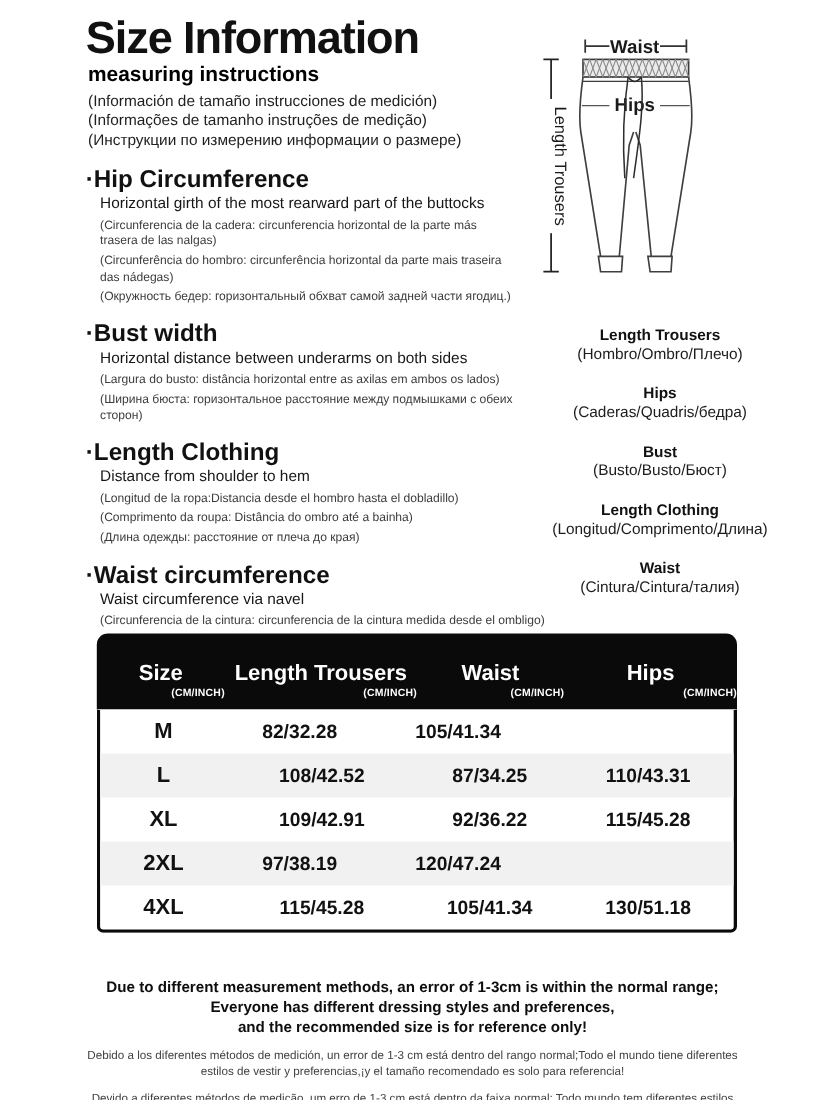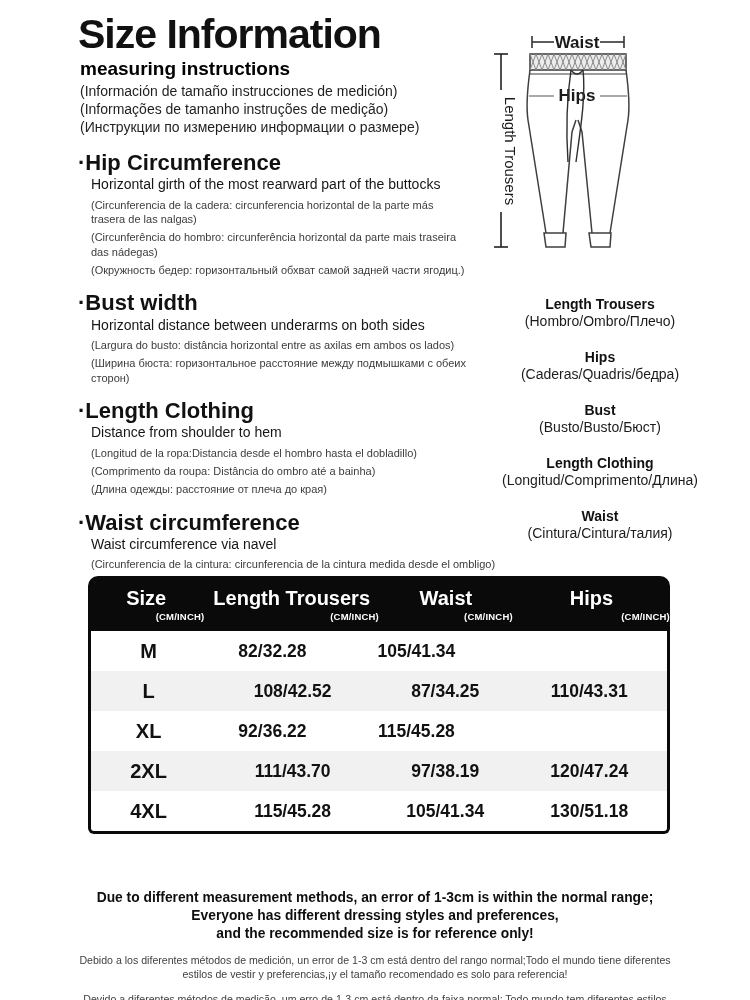--- a/index.html
+++ b/index.html
@@ -28,21 +28,21 @@
   
   .legend { position:absolute; left:452px; top:296px; width:296px; text-align:center; }
   .legend-item { margin-bottom:20px; }
   .legend-term { font-size:14px; font-weight:700; color:#111; }
   .legend-tr { font-size:14px; color:#1c1c1c; margin-top:1px; }
 
   
   .size-table { position:absolute; left:88px; top:576px; width:582px; }
   .st-header {
     display:flex; background:#0a0a0a; color:#fff; border-radius:10px 10px 0 0;
-    padding:11px 0 9px 0; align-items:center;
+    padding:25px 0 9px 0; align-items:center;
   }
   .st-hcell { text-align:center; }
   .st-hcell .th-label { font-size:20px; font-weight:700; line-height:1.1; }
   .st-hcell .th-unit { font-size:9.5px; font-weight:700; margin-top:2px; letter-spacing:.2px;text-align:right; }
   .st-body { border:3px solid #0a0a0a; border-top:none; border-radius:0 0 6px 6px; overflow:hidden; background:#fff; }
   .st-row { display:flex; height:40px; align-items:center; }
   .st-row:nth-child(even) { background:#f1f1f1; }
   .st-cell { text-align:center; font-size:17.5px; font-weight:700; color:#111; }
   .st-cell.size { font-size:20px; }
   .c0 { width:20%; } .c1 { width:30%; } .c2 { width:23%; } .c3 { width:27%; }
@@ -188,26 +188,26 @@
       <div class="st-cell c3">105/41.34</div>
     </div>
     <div class="st-row">
       <div class="st-cell size c0">L</div>
       <div class="st-cell c1">108/42.52</div>
       <div class="st-cell c2">87/34.25</div>
       <div class="st-cell c3">110/43.31</div>
     </div>
     <div class="st-row">
       <div class="st-cell size c0">XL</div>
+      <div class="st-cell c1">109/42.91</div>
       <div class="st-cell c2">92/36.22</div>
       <div class="st-cell c3">115/45.28</div>
     </div>
     <div class="st-row">
       <div class="st-cell size c0">2XL</div>
-      <div class="st-cell c1">111/43.70</div>
       <div class="st-cell c2">97/38.19</div>
       <div class="st-cell c3">120/47.24</div>
     </div>
     <div class="st-row">
       <div class="st-cell size c0">4XL</div>
       <div class="st-cell c1">115/45.28</div>
       <div class="st-cell c2">105/41.34</div>
       <div class="st-cell c3">130/51.18</div>
     </div>
   </div>

